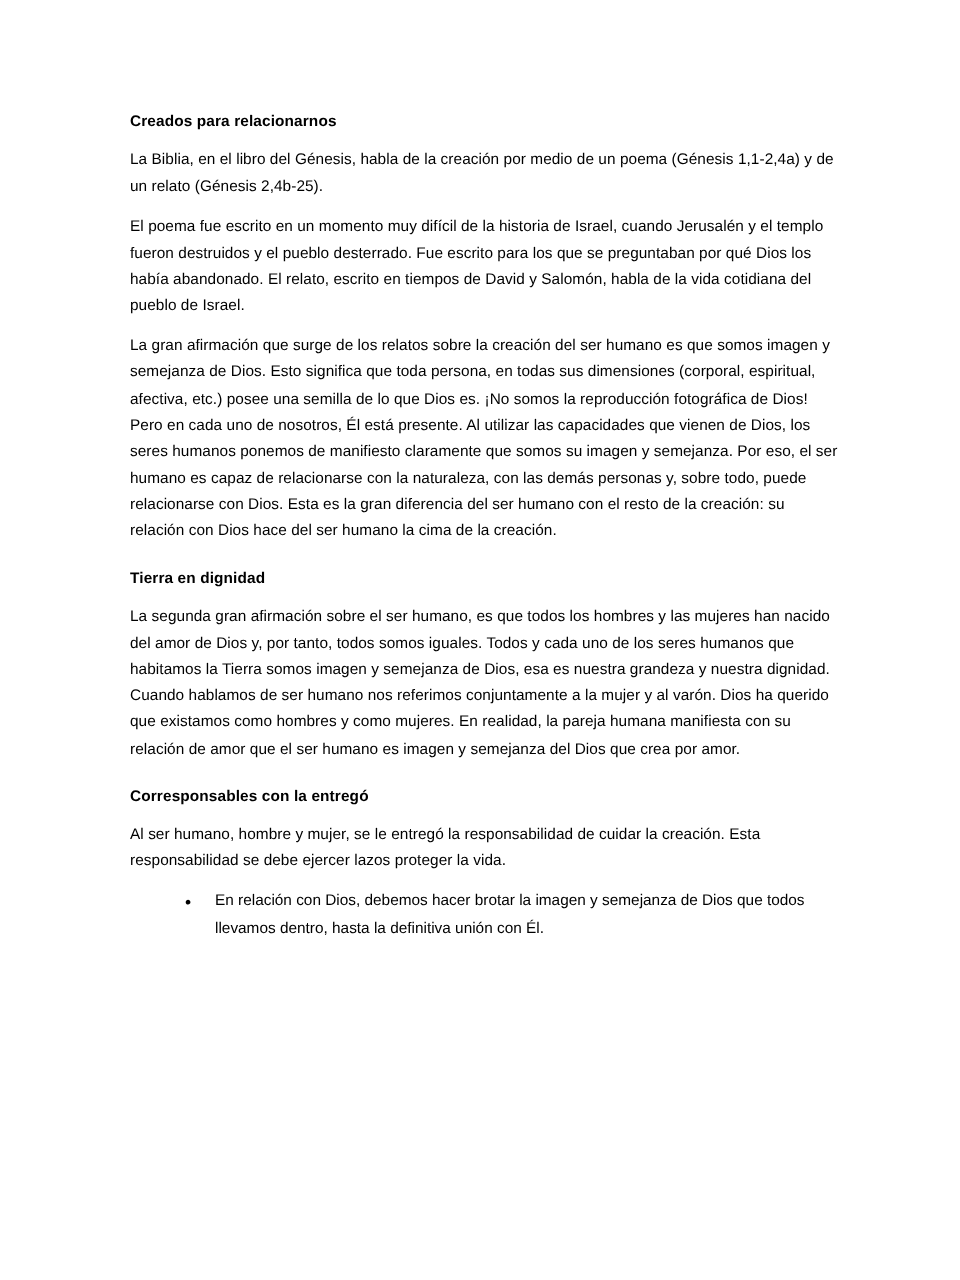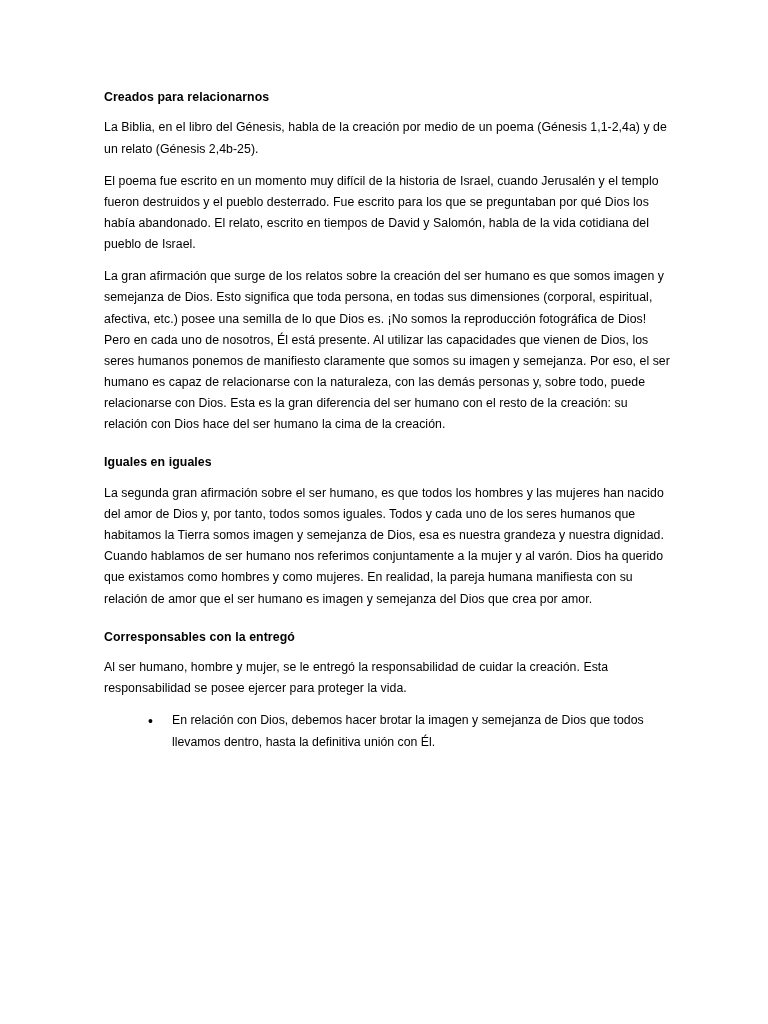--- a/index.html
+++ b/index.html
@@ -71,24 +71,24 @@
 <body>
 
 <div class="page">
   <div class="doc-body">
 
     <h1 class="heading">Creados para relacionarnos</h1>
     <p class="para"> La Biblia, en el libro del Génesis, habla de la creación por medio de un poema (Génesis 1,1-2,4a) y de un relato (Génesis 2,4b-25).</p>
     <p class="para">El poema fue escrito en un momento muy difícil de la historia de Israel, cuando Jerusalén y el templo fueron destruidos y el pueblo desterrado. Fue escrito para los que se preguntaban por qué Dios los había abandonado. El relato, escrito en tiempos de David y Salomón, habla de la vida cotidiana del pueblo de Israel.</p>
     <p class="para"> La gran afirmación que surge de los relatos sobre la creación del ser humano es que somos imagen y semejanza de Dios. Esto significa que toda persona, en todas sus dimensiones (corporal, espiritual, afectiva, etc.) posee una semilla de lo que Dios es. ¡No somos la reproducción fotográfica de Dios! Pero en cada uno de nosotros, Él está presente. Al utilizar las capacidades que vienen de Dios, los seres humanos ponemos de manifiesto claramente que somos su imagen y semejanza. Por eso, el ser humano es capaz de relacionarse con la naturaleza, con las demás personas y, sobre todo, puede relacionarse con Dios. Esta es la gran diferencia del ser humano con el resto de la creación: su relación con Dios hace del ser humano la cima de la creación.</p>
 
-    <h2 class="heading">Iguales en iguales</h2>
+    <h2 class="heading">Tierra en dignidad</h2>
     <p class="para">La segunda gran afirmación sobre el ser humano, es que todos los hombres y las mujeres han nacido del amor de Dios y, por tanto, todos somos iguales. Todos y cada uno de los seres humanos que habitamos la Tierra somos imagen y semejanza de Dios, esa es nuestra grandeza y nuestra dignidad. Cuando hablamos de ser humano nos referimos conjuntamente a la mujer y al varón. Dios ha querido que existamos como hombres y como mujeres. En realidad, la pareja humana manifiesta con su relación de amor que el ser humano es imagen y semejanza del Dios que crea por amor.</p>
 
     <h2 class="heading">Corresponsables con la entregó</h2>
-    <p class="para">Al ser humano, hombre y mujer, se le entregó la responsabilidad de cuidar la creación. Esta responsabilidad se posee ejercer para proteger la vida.</p>
+    <p class="para">Al ser humano, hombre y mujer, se le entregó la responsabilidad de cuidar la creación. Esta responsabilidad se debe ejercer lazos proteger la vida.</p>
 
     <ul class="bullets">
       <li>En relación con Dios, debemos hacer brotar la imagen y semejanza de Dios que todos llevamos dentro, hasta la definitiva unión con Él.</li>
     </ul>
 
   </div>
 </div>
 
 </body></html>

